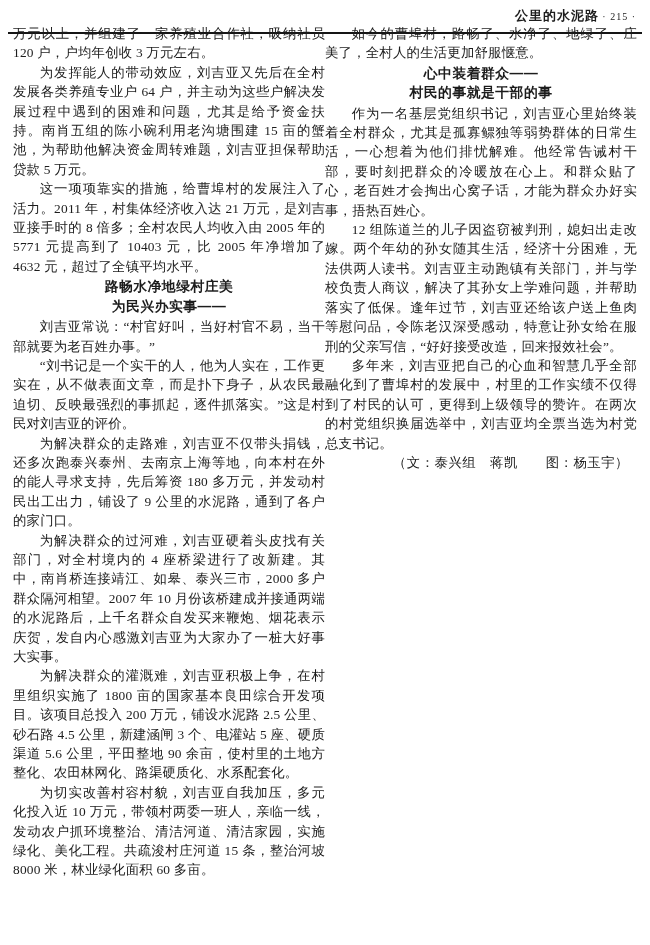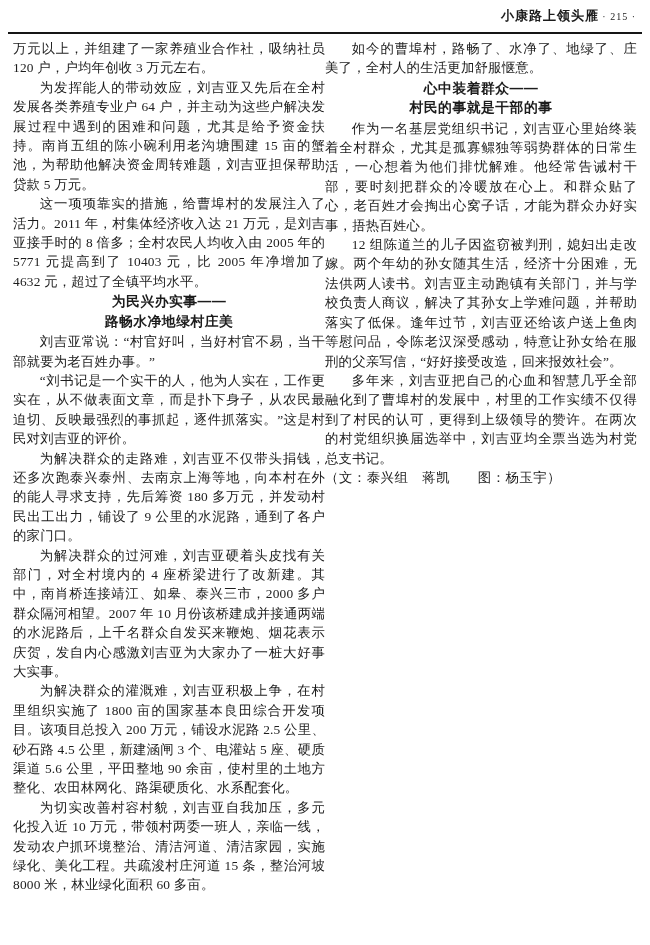--- a/index.html
+++ b/index.html
@@ -34,21 +34,21 @@
   .head-rule {
     position: absolute;
     top: 32px;
     left: 8px;
     right: 8px;
     height: 2.2px;
     background: #151515;
   }
   .columns {
     position: absolute;
-    top: 39px;
+    top: 24px;
     left: 13px;
     right: 13px;
     display: flex;
     gap: 0;
   }
   .col { flex: 1 1 0; min-width: 0; }
   .para {
     margin: 0;
     font-size: 13.4px;
     line-height: 19.4px;
@@ -65,42 +65,42 @@
     font-family: "Liberation Sans", "DejaVu Sans", sans-serif;
     font-weight: 700;
     font-size: 13.8px;
     line-height: 19.4px;
     letter-spacing: 0.5px;
   }
   .attribution {
     margin: 0;
     font-size: 13.4px;
     line-height: 19.4px;
-    text-align: left;
+    text-align: right;
     padding-right: 8px;
     letter-spacing: 0.5px;
   }
 </style>
 </head>
 <body>
 
 <div class="page">
   <div class="running-head">
-    <span class="rh-title">小康路上领头雁</span>
+    <span class="rh-title">公里的水泥路</span>
     <span class="rh-page"><span>·</span>&nbsp;<span>215</span>&nbsp;<span>·</span></span>
   </div>
   <div class="head-rule"></div>
   <div class="columns">
     <div class="col">
         <p class="para no-indent">万元以上，并组建了一家养殖业合作社，吸纳社员 120 户，户均年创收 3 万元左右。</p>
         <p class="para">为发挥能人的带动效应，刘吉亚又先后在全村发展各类养殖专业户 64 户，并主动为这些户解决发展过程中遇到的困难和问题，尤其是给予资金扶持。南肖五组的陈小碗利用老沟塘围建 15 亩的蟹池，为帮助他解决资金周转难题，刘吉亚担保帮助贷款 5 万元。</p>
         <p class="para">这一项项靠实的措施，给曹埠村的发展注入了活力。2011 年，村集体经济收入达 21 万元，是刘吉亚接手时的 8 倍多；全村农民人均收入由 2005 年的 5771 元提高到了 10403 元，比 2005 年净增加了 4632 元，超过了全镇平均水平。</p>
         <div class="sec-heading">
+          <div class="sec-heading-line">路畅水净地绿村庄美</div>
           <div class="sec-heading-line">为民兴办实事——</div>
-          <div class="sec-heading-line">路畅水净地绿村庄美</div>
         </div>
         <p class="para">刘吉亚常说：“村官好叫，当好村官不易，当干部就要为老百姓办事。”</p>
         <p class="para">“刘书记是一个实干的人，他为人实在，工作更实在，从不做表面文章，而是扑下身子，从农民最迫切、反映最强烈的事抓起，逐件抓落实。”这是村民对刘吉亚的评价。</p>
         <p class="para">为解决群众的走路难，刘吉亚不仅带头捐钱，还多次跑泰兴泰州、去南京上海等地，向本村在外的能人寻求支持，先后筹资 180 多万元，并发动村民出工出力，铺设了 9 公里的水泥路，通到了各户的家门口。</p>
         <p class="para">为解决群众的过河难，刘吉亚硬着头皮找有关部门，对全村境内的 4 座桥梁进行了改新建。其中，南肖桥连接靖江、如皋、泰兴三市，2000 多户群众隔河相望。2007 年 10 月份该桥建成并接通两端的水泥路后，上千名群众自发买来鞭炮、烟花表示庆贺，发自内心感激刘吉亚为大家办了一桩大好事大实事。</p>
         <p class="para">为解决群众的灌溉难，刘吉亚积极上争，在村里组织实施了 1800 亩的国家基本良田综合开发项目。该项目总投入 200 万元，铺设水泥路 2.5 公里、砂石路 4.5 公里，新建涵闸 3 个、电灌站 5 座、硬质渠道 5.6 公里，平田整地 90 余亩，使村里的土地方整化、农田林网化、路渠硬质化、水系配套化。</p>
         <p class="para">为切实改善村容村貌，刘吉亚自我加压，多元化投入近 10 万元，带领村两委一班人，亲临一线，发动农户抓环境整治、清洁河道、清洁家园，实施绿化、美化工程。共疏浚村庄河道 15 条，整治河坡 8000 米，林业绿化面积 60 多亩。</p>
       </div>
     <div class="col">
         <p class="para">如今的曹埠村，路畅了、水净了、地绿了、庄美了，全村人的生活更加舒服惬意。</p>

